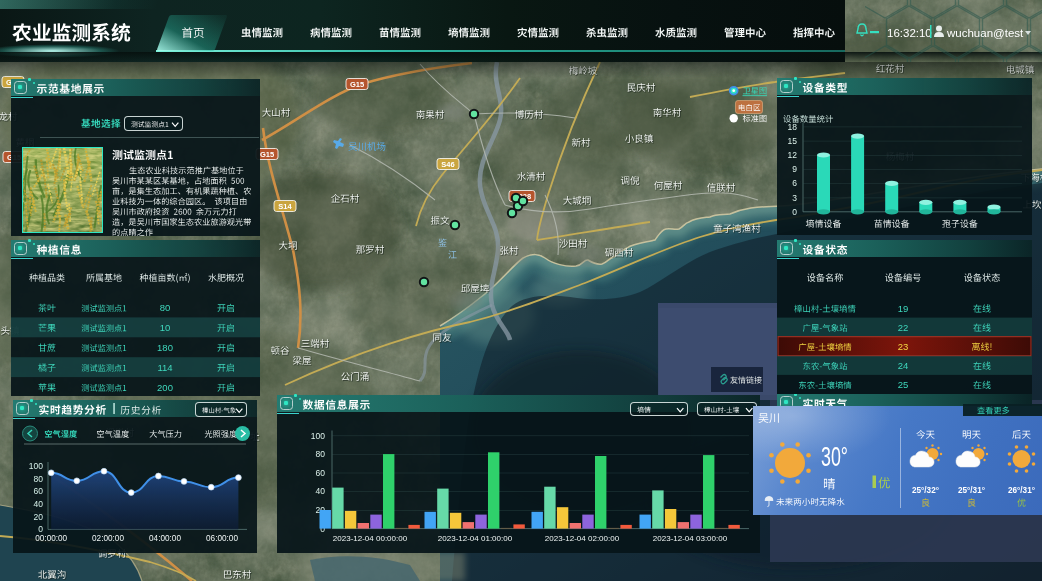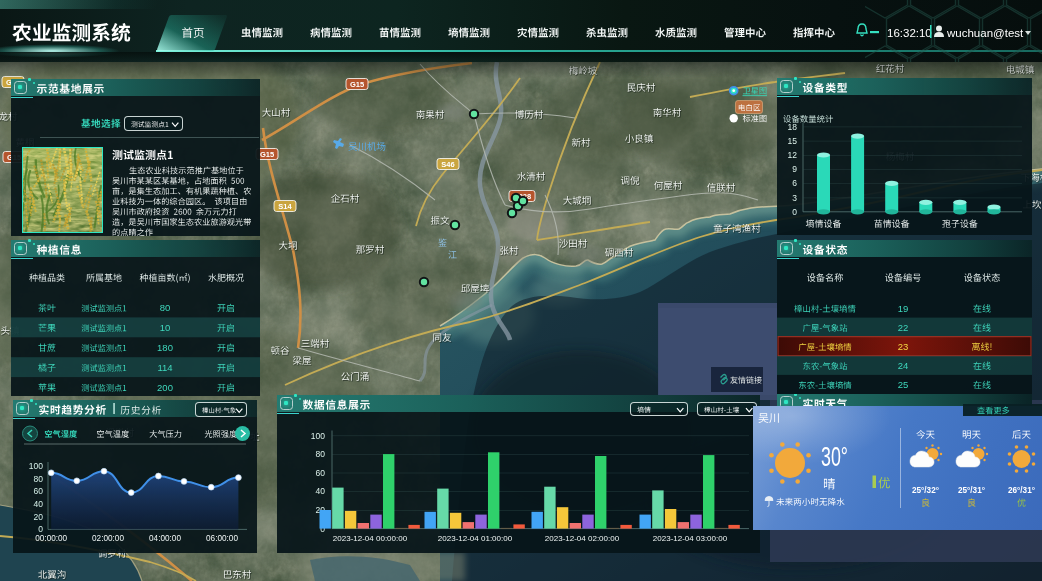--- a/index.html
+++ b/index.html
@@ -668,21 +668,21 @@
         <circle cx="474" cy="114" r="4.2"></circle>
         <circle cx="518" cy="206" r="4.2"></circle>
         <circle cx="516" cy="198" r="4.2"></circle>
         <circle cx="523" cy="201" r="4.2"></circle>
         <circle cx="512" cy="213" r="4.2"></circle>
         <circle cx="455" cy="225" r="4.2"></circle>
         <circle cx="424" cy="282" r="4.2"></circle>
       </g>
     </svg>
     <div class="abs" style="left:0;top:62px;width:1042px;height:16px;z-index:1;background:linear-gradient(180deg,rgba(5,10,10,0.45),rgba(5,10,10,0))"></div>
-    <div class="abs" style="left:0;top:0;width:1042px;height:62px;z-index:10;background:linear-gradient(90deg,#0a1715 0%,#0e2421 18%,#0d2520 38%,#091712 60%,#071110 80%,#060e0d 100%)">
+    <div class="abs" style="left:0;top:0;width:845px;height:62px;z-index:10;background:linear-gradient(90deg,#0a1715 0%,#0e2421 18%,#0d2520 38%,#091712 60%,#071110 80%,#060e0d 100%)">
       <div class="abs" style="left:0;top:0;width:210px;height:9px;background:linear-gradient(100deg,rgba(120,255,230,0.35),rgba(40,150,140,0.1) 55%,transparent 75%);"></div>
       <div class="abs" style="left:0;top:44px;width:260px;height:18px;background:radial-gradient(ellipse 90px 9px at 52px 7px,rgba(190,255,245,0.95),rgba(60,200,180,0.3) 55%,transparent 75%);"></div>
       <div class="abs" style="left:156px;top:50px;right:0;height:2px;background:linear-gradient(90deg,#7df2dc,#2fb7a2 35%,#1d8a79 70%,#17695e)"></div>
       <div class="abs" style="left:0;top:51.6px;width:1042px;height:11px;background:linear-gradient(180deg,rgba(6,16,14,0.9),rgba(6,16,14,0) 90%)"></div>
       <svg class="abs" style="left:865px;top:0px;" width="177" height="62" viewBox="0 0 177 62">
         <g opacity="0.5">
           <polygon points="42.5,5.0 20.0,18.0 -2.5,5.0 -2.5,-21.0 20.0,-34.0 42.5,-21.0" fill="none" stroke="#24544b" stroke-width="1.4"></polygon>
           <polygon points="90.5,5.0 68.0,18.0 45.5,5.0 45.5,-21.0 68.0,-34.0 90.5,-21.0" fill="none" stroke="#24544b" stroke-width="1.4"></polygon>
           <polygon points="138.5,5.0 116.0,18.0 93.5,5.0 93.5,-21.0 116.0,-34.0 138.5,-21.0" fill="none" stroke="#24544b" stroke-width="1.4"></polygon>
           <polygon points="186.5,5.0 164.0,18.0 141.5,5.0 141.5,-21.0 164.0,-34.0 186.5,-21.0" fill="none" stroke="#24544b" stroke-width="1.4"></polygon>
@@ -1502,21 +1502,21 @@
     <div class="abs" style="left:963px;top:404px;width:79px;height:11.5px;z-index:7;background:rgba(10,32,36,0.95)">
       <svg class="abs" style="left:0px;top:0px;" width="79" height="11" viewBox="0 0 79 11">
         <g fill="#35d6ba">
           <use href="#c67e5" transform="translate(14.0 9.5) scale(8.200)"></use>
           <use href="#c770b" transform="translate(22.2 9.5) scale(8.200)"></use>
           <use href="#c66f4" transform="translate(30.4 9.5) scale(8.200)"></use>
           <use href="#c591a" transform="translate(38.6 9.5) scale(8.200)"></use>
         </g>
       </svg>
     </div>
-    <div class="abs" style="left:753px;top:405.5px;width:289px;height:124px;z-index:6;background:linear-gradient(115deg,#7ba0d8 0%,#5886cd 22%,#4678c6 48%,#3f70c0 75%,#3b6abb 100%)">
+    <div class="abs" style="left:753px;top:405.5px;width:289px;height:109px;z-index:6;background:linear-gradient(115deg,#7ba0d8 0%,#5886cd 22%,#4678c6 48%,#3f70c0 75%,#3b6abb 100%)">
       <div class="abs" style="left:0;top:0;width:180px;height:90px;background:radial-gradient(ellipse 140px 70px at 40px 10px,rgba(255,255,255,0.28),transparent 70%)"></div>
       <svg class="abs" style="left:0px;top:0px;" width="288" height="154" viewBox="0 0 288 154">
         <g fill="#fff">
           <use href="#c5434" transform="translate(5.0 16.0) scale(11.000)"></use>
           <use href="#c5ddd" transform="translate(16.0 16.0) scale(11.000)"></use>
         </g>
         <g fill="#f2a93b">
           <circle cx="37" cy="57" r="15"></circle>
           <circle cx="55.5" cy="64.7" r="2.3"></circle>
           <circle cx="44.7" cy="75.5" r="2.3"></circle>

